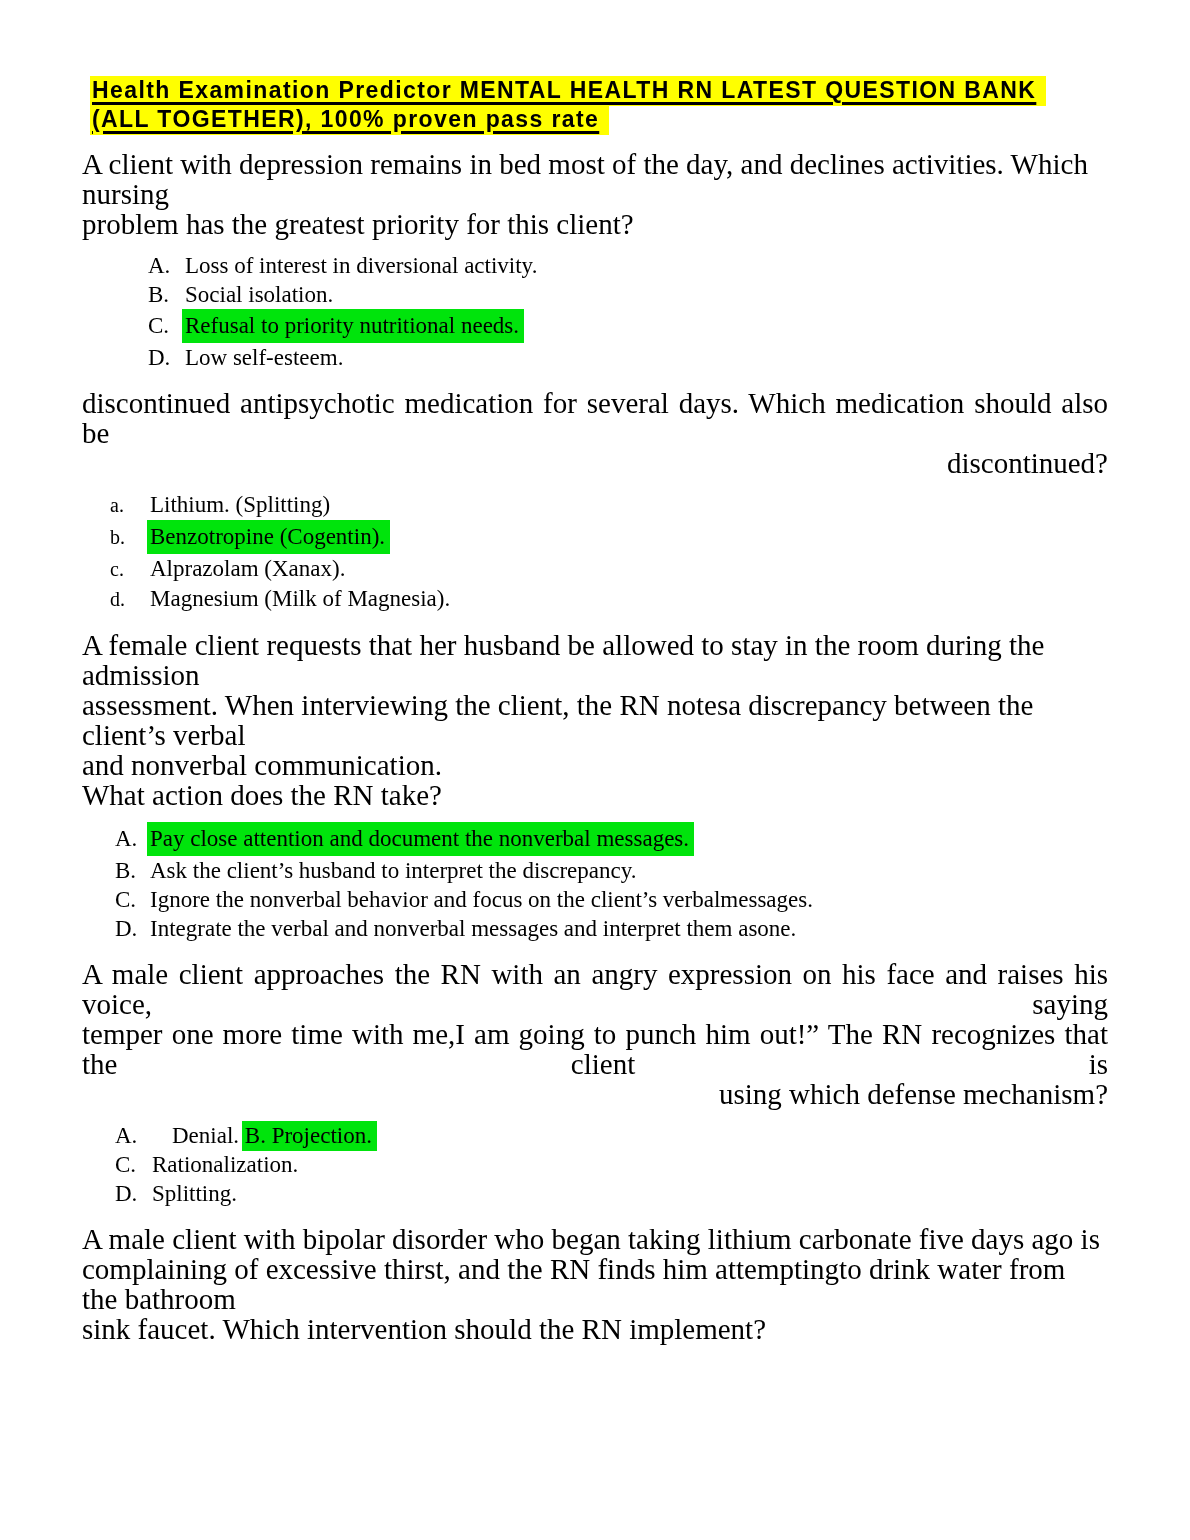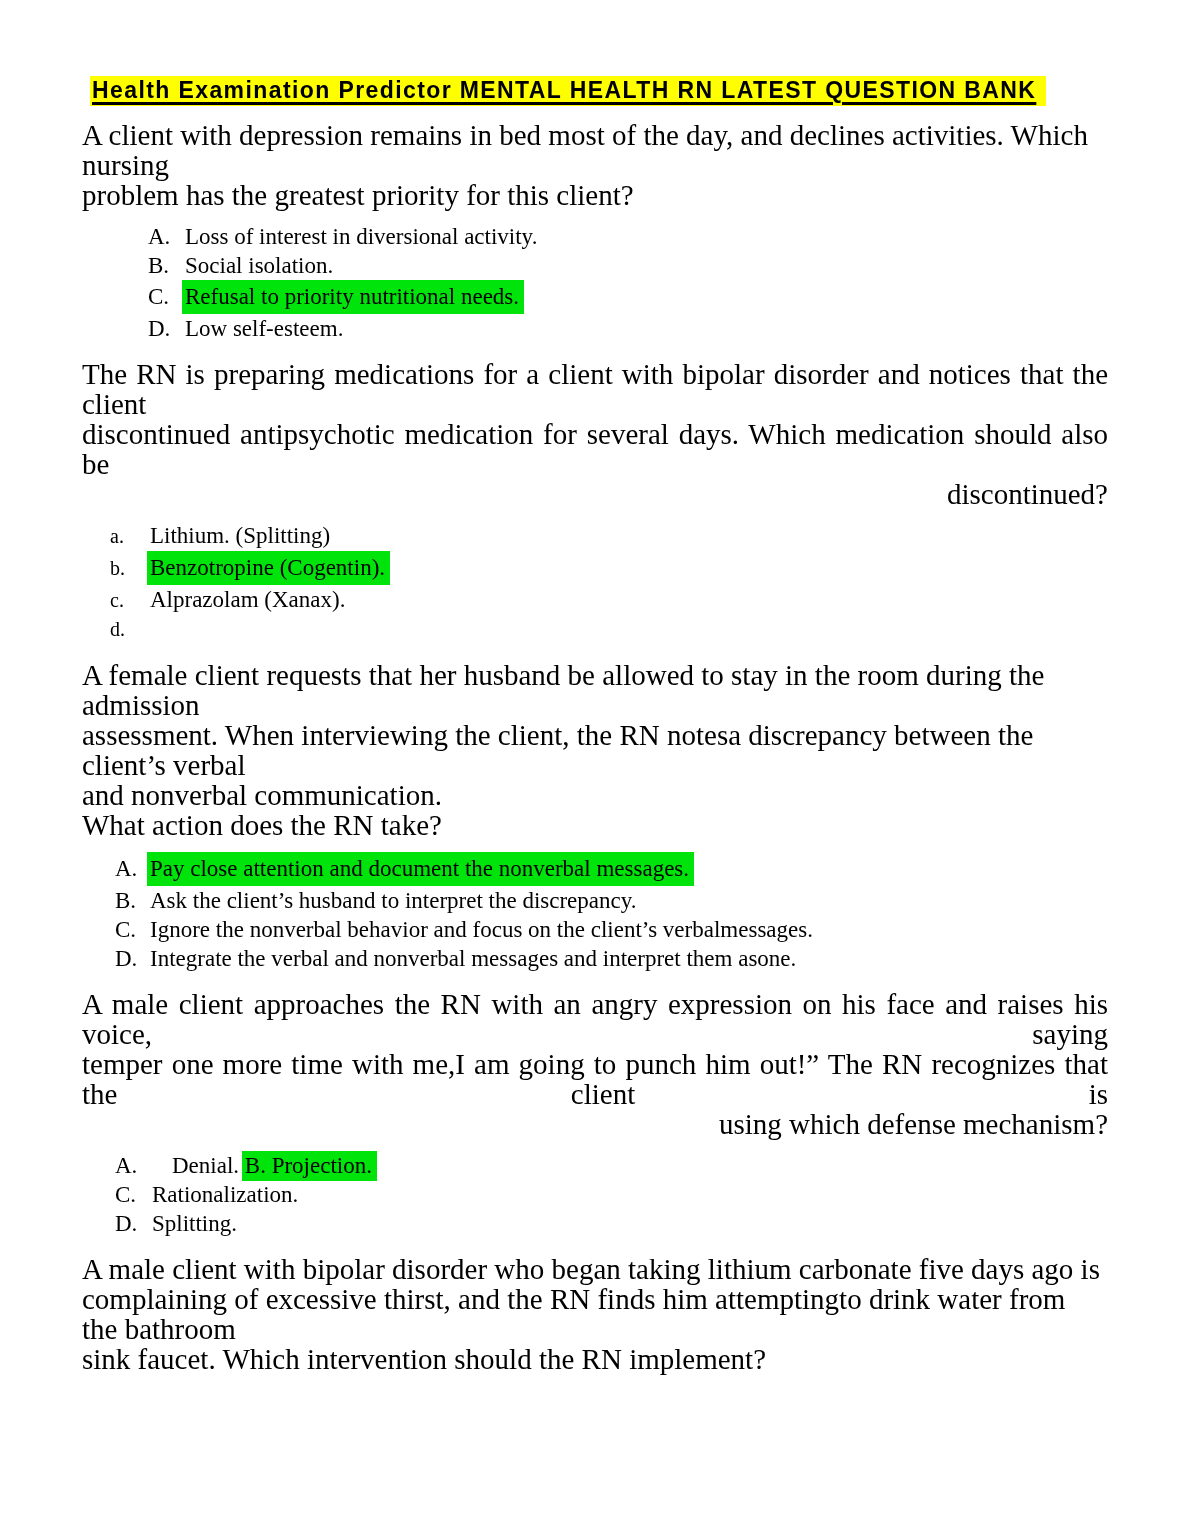--- a/index.html
+++ b/index.html
@@ -53,20 +53,23 @@
 </head>
 <body>
 
 <div class="page">
   <div class="doc">
 
     <h1 class="title">
       <div class="title-line">
         <span class="hl-y">Health Examination Predictor MENTAL HEALTH RN LATEST QUESTION BANK</span>
       </div>
+      <div class="title-line">
+        <span class="hl-y">(ALL TOGETHER), 100% proven pass rate</span>
+      </div>
     </h1>
 
     <section>
       <div class="stem pre">A client with depression remains in bed most of the day, and declines activities. Which nursing
 problem has the greatest priority for this client?</div>
       <div class="opts q1">
         <div class="opt">
           <span class="letter">A.</span>
           <span class="otext">Loss of interest in diversional activity.</span>
         </div>
@@ -80,39 +83,39 @@
         </div>
         <div class="opt">
           <span class="letter">D.</span>
           <span class="otext">Low self-esteem.</span>
         </div>
       </div>
     </section>
 
     <section>
       <div class="stem">
-        <div class="sline jline">The RN is preparing medications for a client with bipolar disorder and notices that the client</div>
         <div class="sline jline">discontinued antipsychotic medication for several days. Which medication should also be</div>
         <div class="sline lline">discontinued?</div>
       </div>
       <div class="opts q2">
         <div class="opt">
           <span class="letter">a.</span>
           <span class="otext">Lithium. (Splitting)</span>
         </div>
         <div class="opt">
           <span class="letter">b.</span>
           <span class="otext hl-g">Benzotropine (Cogentin).</span>
         </div>
         <div class="opt">
           <span class="letter">c.</span>
           <span class="otext">Alprazolam (Xanax).</span>
         </div>
         <div class="opt">
           <span class="letter">d.</span>
+          <span class="otext">Magnesium (Milk of Magnesia).</span>
         </div>
       </div>
     </section>
 
     <section>
       <div class="stem pre">A female client requests that her husband be allowed to stay in the room during the admission
 assessment. When interviewing the client, the RN notesa discrepancy between the client’s verbal
 and nonverbal communication.
 What action does the RN take?</div>
       <div class="opts q3">

